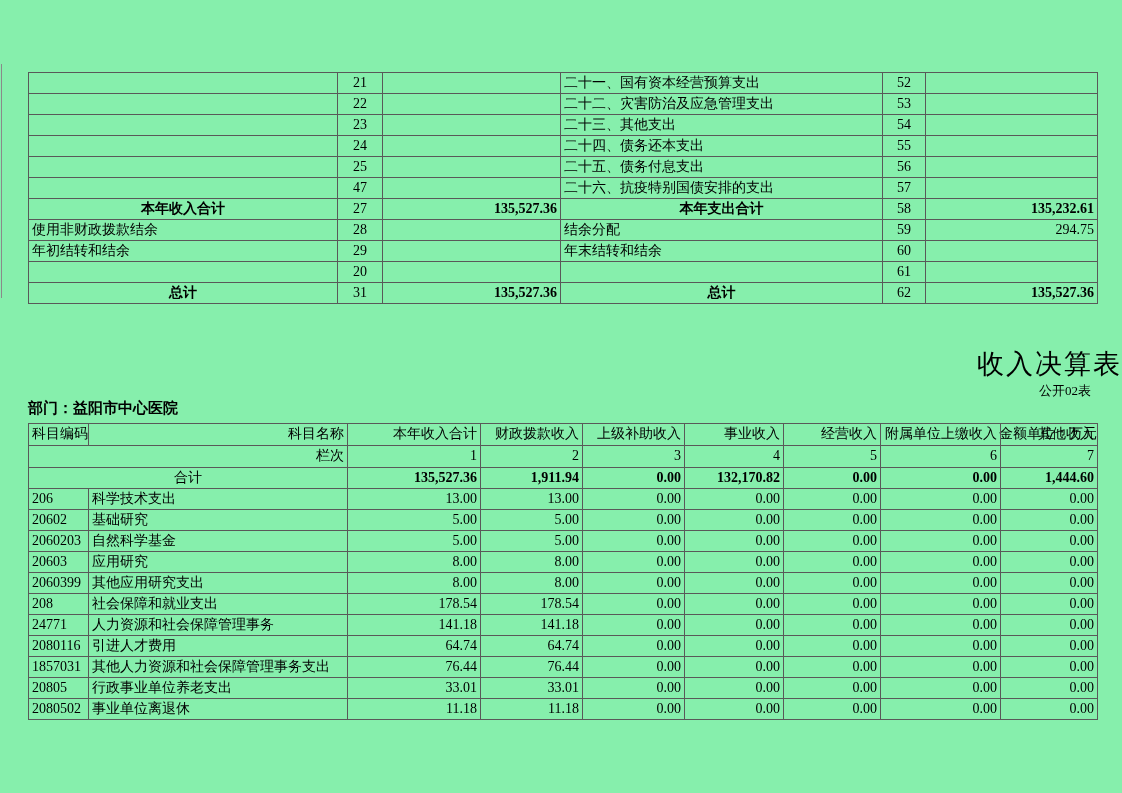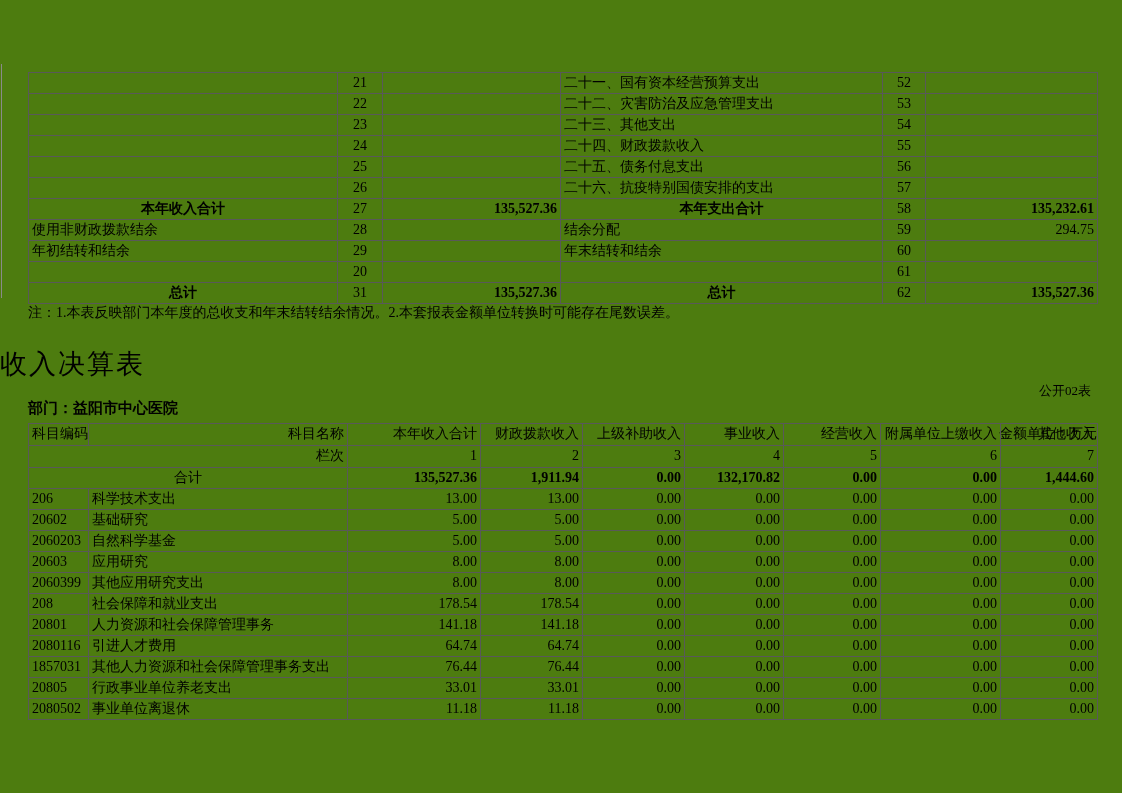--- a/index.html
+++ b/index.html
@@ -1,34 +1,34 @@
 <!DOCTYPE html>
 <html><head>
 <meta charset="utf-8">
 <style>
   * { box-sizing: border-box; }
   html, body { margin: 0; padding: 0; background: #ffffff; }
   body { font-family: "Liberation Serif", "DejaVu Serif", serif; color: #000; }
-  .page { position: relative; width: 1122px; height: 793px; background: #4d7c0f; overflow: hidden; }
+  .page { position: relative; width: 1122px; height: 793px; background: #86efac; overflow: hidden; }
 
   table { border-collapse: collapse; table-layout: fixed; }
   td { border: 1px solid #595959; font-size: 14px; font-weight: normal;
        padding: 0 3px; height: 21px; line-height: 1.15; overflow: hidden; white-space: nowrap; }
 
   .summary-table { position: absolute; top: 72px; left: 28px; width: 1069px; }
   .income-table  { position: absolute; top: 423px; left: 28px; width: 1069px; }
   .income-table .hdr td { height: 22px; text-align: right; margin-left: 20px; }
 
   .ta-l { text-align: left; }
   .ta-c { text-align: center; }
   .ta-r { text-align: right; }
   .b    { font-weight: bold; }
 
   .note { position: absolute; top: 304px; left: 28px; font-size: 14px; }
-  .doc-title { position: absolute; top: 346px; left: 0; width: 1122px; text-align: left;
+  .doc-title { position: absolute; top: 346px; left: 0; width: 1122px; text-align: right;
                font-size: 27px; letter-spacing: 2px; }
   .form-no   { position: absolute; top: 382px; right: 31px; font-size: 13px; }
   .dept-line { position: absolute; top: 399px; left: 28px; font-size: 15px; font-weight: bold; }
   .unit-line { position: absolute; top: 400px; right: 25px; font-size: 14px; margin-top: 25px; }
   .edge-line { position: absolute; top: 64px; left: 1px; width: 1px; height: 234px; background: #8a8a8a; }
 </style>
 </head>
 <body>
 
 <div class="page">
@@ -66,35 +66,35 @@
           <td class="ta-c">23</td>
           <td class="ta-r"></td>
           <td class="ta-l">二十三、其他支出</td>
           <td class="ta-c">54</td>
           <td class="ta-r"></td>
         </tr>
         <tr>
           <td class="ta-l"></td>
           <td class="ta-c">24</td>
           <td class="ta-r"></td>
-          <td class="ta-l">二十四、财政拨款收入</td>
+          <td class="ta-l">二十四、债务还本支出</td>
           <td class="ta-c">55</td>
           <td class="ta-r"></td>
         </tr>
         <tr>
           <td class="ta-l"></td>
           <td class="ta-c">25</td>
           <td class="ta-r"></td>
           <td class="ta-l">二十五、债务付息支出</td>
           <td class="ta-c">56</td>
           <td class="ta-r"></td>
         </tr>
         <tr>
           <td class="ta-l"></td>
-          <td class="ta-c">26</td>
+          <td class="ta-c">47</td>
           <td class="ta-r"></td>
           <td class="ta-l">二十六、抗疫特别国债安排的支出</td>
           <td class="ta-c">57</td>
           <td class="ta-r"></td>
         </tr>
         <tr>
           <td class="ta-c b">本年收入合计</td>
           <td class="ta-c">27</td>
           <td class="ta-r b">135,527.36</td>
           <td class="ta-c b">本年支出合计</td>
@@ -129,21 +129,20 @@
           <td class="ta-c b">总计</td>
           <td class="ta-c">31</td>
           <td class="ta-r b">135,527.36</td>
           <td class="ta-c b">总计</td>
           <td class="ta-c">62</td>
           <td class="ta-r b">135,527.36</td>
         </tr>
       </tbody>
   </table>
 
-  <div class="note">注：1.本表反映部门本年度的总收支和年末结转结余情况。2.本套报表金额单位转换时可能存在尾数误差。</div>
 
   <div class="doc-title">收入决算表</div>
   <div class="form-no">公开02表</div>
   <div class="dept-line">部门：益阳市中心医院</div>
   <div class="unit-line">金额单位：万元</div>
 
   <table class="income-table">
     <colgroup>
       <col style="width:60px">
         <col style="width:259px">
@@ -249,21 +248,21 @@
           <td class="ta-l">社会保障和就业支出</td>
           <td class="ta-r">178.54</td>
           <td class="ta-r">178.54</td>
           <td class="ta-r">0.00</td>
           <td class="ta-r">0.00</td>
           <td class="ta-r">0.00</td>
           <td class="ta-r">0.00</td>
           <td class="ta-r">0.00</td>
         </tr>
         <tr>
-          <td class="ta-l">20801</td>
+          <td class="ta-l">24771</td>
           <td class="ta-l">人力资源和社会保障管理事务</td>
           <td class="ta-r">141.18</td>
           <td class="ta-r">141.18</td>
           <td class="ta-r">0.00</td>
           <td class="ta-r">0.00</td>
           <td class="ta-r">0.00</td>
           <td class="ta-r">0.00</td>
           <td class="ta-r">0.00</td>
         </tr>
         <tr>

